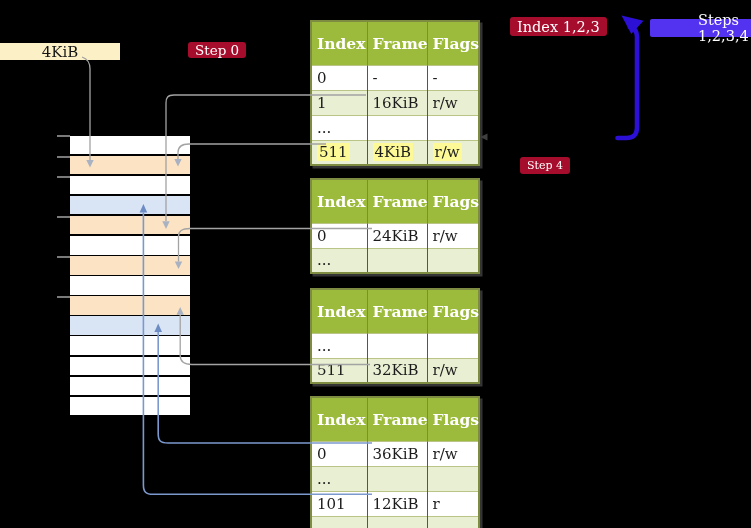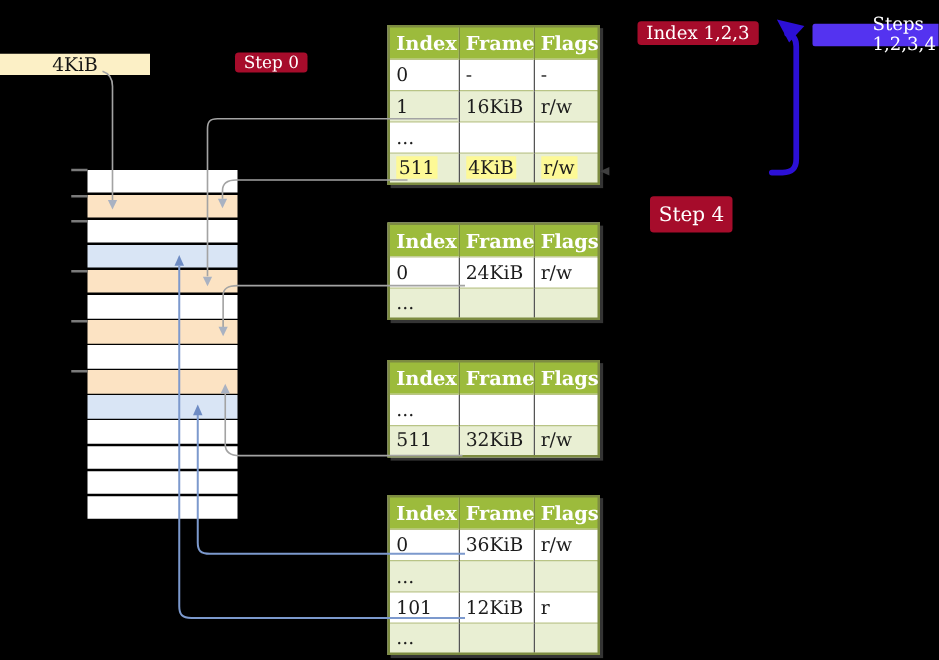--- a/index.html
+++ b/index.html
@@ -17,39 +17,39 @@
   .label-box { position:absolute; display:flex; align-items:center; justify-content:center; }
   #label-4kib { left:0; top:43px; width:120px; height:17px; background:var(--cream);
                 color:#151515; font-size:15px; }
   .badge { position:absolute; display:flex; align-items:center; justify-content:center;
            color:#ffffff; border-radius:3px; padding:0 7px; }
   .badge.red { background:var(--red); }
   .badge.violet { background:var(--violet); }
   #step0      { left:188px; top:42px;  height:16px; font-size:13.5px; }
   #steps123   { left:510px; top:17px;  height:19px; font-size:14.5px; }
   #steps1234  { left:650px; top:19px;  height:18px; font-size:14.5px; border-radius:2px;padding-left:48px; }
-  #step4      { left:520px; top:157px; height:29px; font-size:16px; }
+  #step4      { left:520px; top:157px; height:17px; font-size:11px; }
 
   
   #memory { position:absolute; left:70px; top:136px; width:120px;
             display:flex; flex-direction:column; gap:1.75px; }
   .frame { height:18.3px; width:100%; }
   .frame.white  { background:#ffffff; }
   .frame.orange { background:var(--orange); }
   .frame.blue   { background:var(--lightblue); }
   .tick { position:absolute; left:57px; width:13px; height:2px; background:var(--tick); }
 
   
   table.pt { position:absolute; left:310px; width:168px; border-collapse:collapse;
              table-layout:fixed; background:#ffffff; border:2px solid var(--olive);
              font-size:15px; color:#1c1c1c;
              box-shadow:2.5px 2.5px 0 rgba(130,130,130,0.4); }
   table.pt col.c1 { width:56px; } table.pt col.c2 { width:60px; } table.pt col.c3 { width:52px; }
   table.pt th { background:var(--header-green); color:#ffffff; font-weight:bold;
-                height:26px; text-align:left; padding:0 0 0 5px; font-size:15.5px;
+                height:44px; text-align:left; padding:0 0 0 5px; font-size:15.5px;
                 border-right:1.5px solid var(--olive); }
   table.pt td { height:25px; padding:0 0 0 5px; border-right:1px solid #555555;
                 border-top:1px solid #b9c486; overflow:hidden; white-space:nowrap; }
   table.pt th:last-child, table.pt td:last-child { border-right:none; }
   table.pt tr.alt td { background:var(--row-green); }
   .hl { background:var(--yellow-hl); padding:0 2px; }
   #table1 { top:20px; } #table2 { top:178px; } #table3 { top:288px; } #table4 { top:396px; }
 
   
   #arrows { position:absolute; left:0; top:0; z-index:5; pointer-events:none; }

